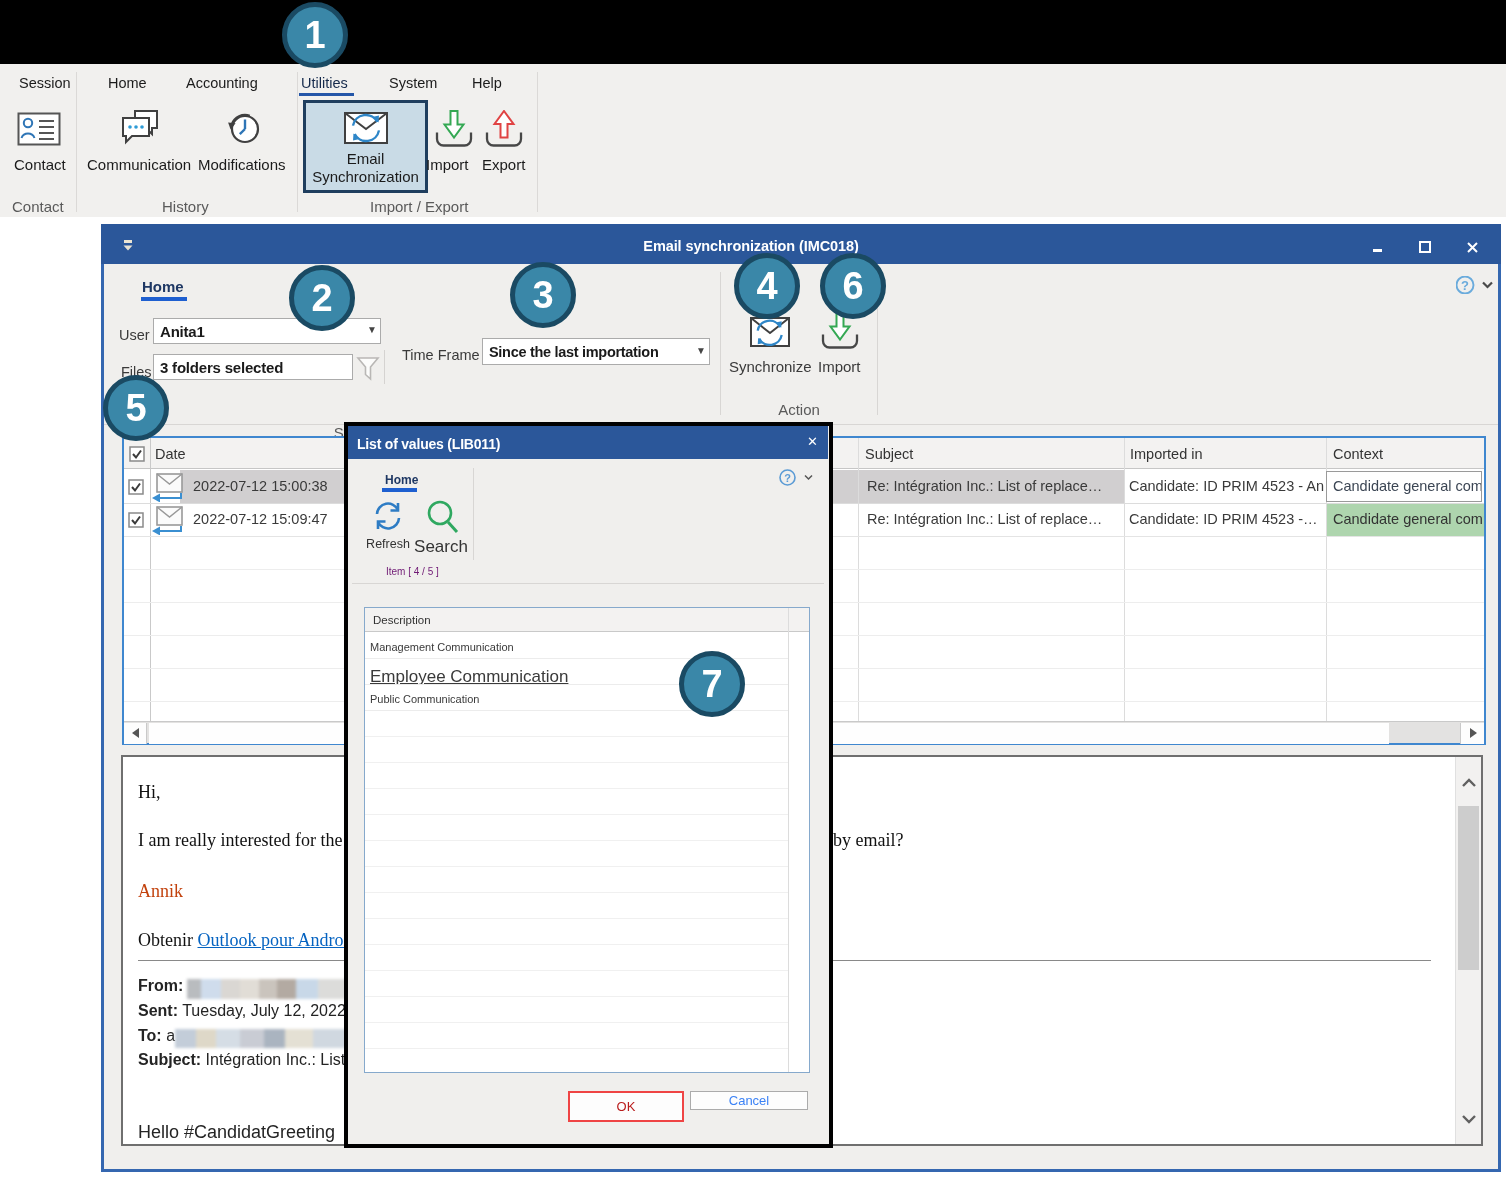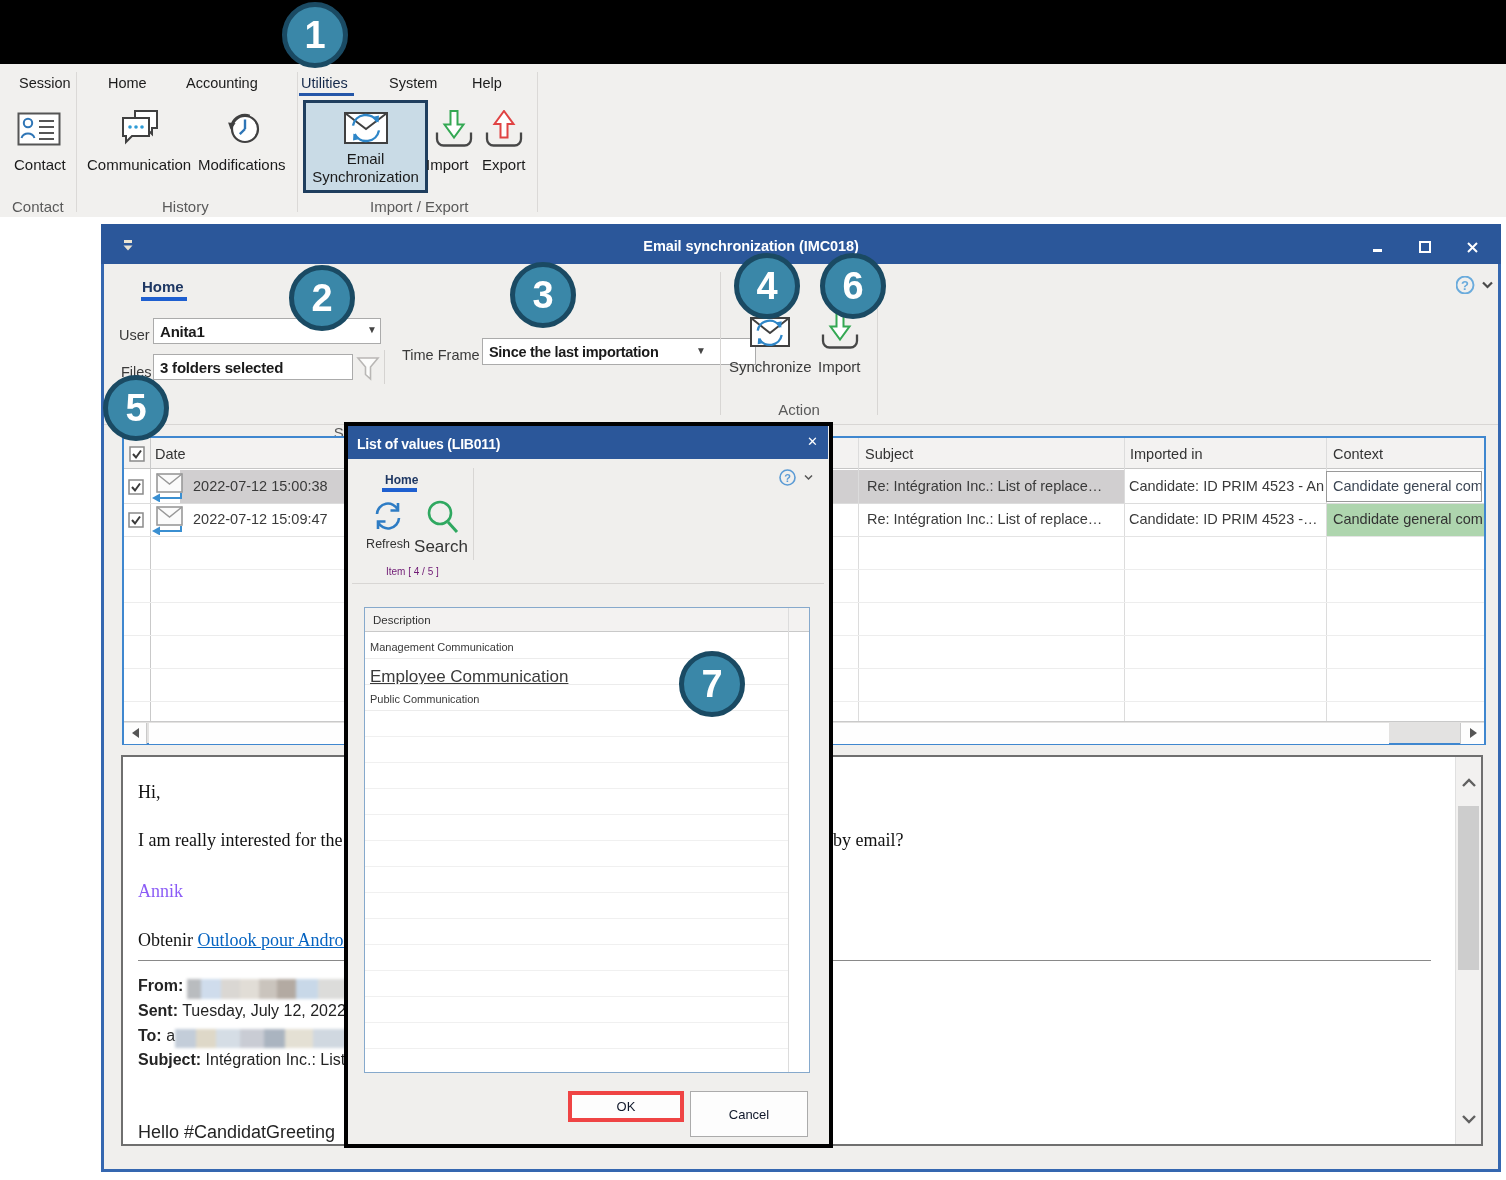--- a/index.html
+++ b/index.html
@@ -135,21 +135,21 @@
   <div class="ab" style="left:153px;top:354px;width:200px;height:26px;background:#fff;border:1px solid #ababab;">
     <span class="ab" style="left:6px;top:4px;font-size:15px;letter-spacing:-0.2px;font-weight:bold;color:#1a1a1a;">3 folders selected</span>
   </div>
   <div class="ab" style="left:356px;top:356px;">
     <svg width="24" height="26" viewBox="0 0 24 26">
       <path d="M2 2 h20 l-7.5 9 v12 l-5 -4.5 v-7.5 z" fill="#fcfcfb" stroke="#b9b7b5" stroke-width="1.6"></path>
     </svg>
   </div>
   <div class="ab" style="left:384px;top:350px;width:1px;height:34px;background:#d5d3d1;"></div>
   <div class="ab" style="left:402px;top:347px;font-size:14.5px;color:#3a3a3a;">Time Frame</div>
-  <div class="ab" style="left:482px;top:338px;width:274px;height:27px;background:#fff;border:1px solid #ababab;">
+  <div class="ab" style="left:482px;top:338px;width:228px;height:27px;background:#fff;border:1px solid #ababab;">
     <span class="ab" style="left:6px;top:5px;font-size:14.5px;letter-spacing:-0.3px;font-weight:bold;color:#1a1a1a;">Since the last importation</span>
     <span class="ab" style="left:213px;top:6px;font-size:10px;color:#444;">▼</span>
   </div>
   <div class="ab" style="left:720px;top:272px;width:1px;height:143px;background:#d8d6d4;"></div>
   <div class="ab" style="left:877px;top:272px;width:1px;height:143px;background:#d8d6d4;"></div>
   <div class="ab" style="left:750px;top:317px;" id="ic-sync2">
     <svg width="40" height="30" viewBox="0 0 40 30">
       <rect x="1" y="1" width="38" height="28" fill="#fff" stroke="#404040" stroke-width="2"></rect>
       <path d="M1 1 L20 16 L39 1" fill="none" stroke="#404040" stroke-width="2"></path>
       <path d="M7.7 13.6 A 12 12 0 0 1 30.2 10.2" fill="none" stroke="#2e86c8" stroke-width="2.3"></path>
@@ -243,21 +243,21 @@
       <svg class="ab" style="left:1343px;top:5px;" width="12" height="12" viewBox="0 0 12 12">
           <path d="M3 1 L10 6 L3 11 z" fill="#555"></path>
         </svg>
     </div>
   </div>
 
   <div class="ab" id="emailpane" style="left:121px;top:755px;width:1362px;height:391px;background:#fff;border:2px solid #6f6f6f;">
     <div class="ab" style="left:15px;top:25px;font-family:'Liberation Serif',serif;font-size:18px;color:#111;">Hi,</div>
     <div class="ab" style="left:15px;top:73px;width:690px;overflow:hidden;white-space:nowrap;font-family:'Liberation Serif',serif;font-size:18px;color:#111;">I am really interested for the position, can you please send me the job offer by email?</div>
     <div class="ab" style="left:710px;top:73px;font-family:'Liberation Serif',serif;font-size:18px;color:#111;">by email?</div>
-    <div class="ab" style="left:15px;top:124px;font-family:'Liberation Serif',serif;font-size:18px;color:#8b5cf6;">Annik</div>
+    <div class="ab" style="left:15px;top:124px;font-family:'Liberation Serif',serif;font-size:18px;color:#c2410c;">Annik</div>
     <div class="ab" style="left:15px;top:173px;width:690px;overflow:hidden;white-space:nowrap;font-family:'Liberation Serif',serif;font-size:18px;color:#111;">Obtenir <span style="color:#0563c1;text-decoration:underline;">Outlook pour Android</span></div>
     <div class="ab" style="left:15px;top:203px;width:1293px;height:1px;background:#898989;"></div>
     <div class="ab" style="left:15px;top:220px;font-size:16px;color:#242424;"><b>From:</b></div>
     <div class="ab" style="left:64px;top:222px;width:160px;height:20px;filter:blur(1.4px);background:linear-gradient(90deg,#b9bcbf 0 9%,#cfdcec 9% 21%,#dad7d3 21% 33%,#e1ddd6 33% 45%,#cac4bd 45% 56%,#b3aaa2 56% 68%,#c8d8e8 68% 82%,#dcdcda 82% 100%);"></div>
     <div class="ab" style="left:15px;top:245px;font-size:16px;color:#242424;"><b>Sent:</b> Tuesday, July 12, 2022 3:05 PM</div>
     <div class="ab" style="left:15px;top:270px;font-size:16px;color:#242424;"><b>To:</b> a</div>
     <div class="ab" style="left:52px;top:272px;width:172px;height:19px;filter:blur(1.4px);background:linear-gradient(90deg,#c3cdd9 0 12%,#ded8c8 12% 24%,#d5dde5 24% 38%,#c9ccd4 38% 52%,#aab4c0 52% 64%,#e4e0d4 64% 80%,#d0d8e0 80% 100%);"></div>
     <div class="ab" style="left:15px;top:294px;font-size:16px;color:#242424;"><b>Subject:</b> Intégration Inc.: List of replacement</div>
     <div class="ab" style="left:15px;top:365px;font-size:18px;color:#242424;">Hello #CandidatGreeting</div>
 
@@ -323,22 +323,22 @@
       <div class="ab" style="left:0;top:232px;width:423px;height:1px;background:#f0f0f0;"></div>
       <div class="ab" style="left:0;top:258px;width:423px;height:1px;background:#f0f0f0;"></div>
       <div class="ab" style="left:0;top:284px;width:423px;height:1px;background:#f0f0f0;"></div>
       <div class="ab" style="left:0;top:310px;width:423px;height:1px;background:#f0f0f0;"></div>
       <div class="ab" style="left:0;top:336px;width:423px;height:1px;background:#f0f0f0;"></div>
       <div class="ab" style="left:0;top:362px;width:423px;height:1px;background:#f0f0f0;"></div>
       <div class="ab" style="left:0;top:388px;width:423px;height:1px;background:#f0f0f0;"></div>
       <div class="ab" style="left:0;top:414px;width:423px;height:1px;background:#f0f0f0;"></div>
       <div class="ab" style="left:0;top:440px;width:423px;height:1px;background:#f0f0f0;"></div>
     </div>
-    <div class="ab" style="left:220px;top:665px;width:116px;height:31px;background:#fdfdfd;border:4px solid #ef4444;font-size:13px;color:#0f172a;display:flex;align-items:center;justify-content:center;">OK</div>
-    <div class="ab" style="left:342px;top:665px;width:118px;height:46px;background:#fdfdfd;border:1px solid #ababab;font-size:13px;color:#0f172a;display:flex;align-items:center;justify-content:center;">Cancel</div>
+    <div class="ab" style="left:220px;top:665px;width:116px;height:31px;background:#fdfdfd;border:2px solid #ef4444;font-size:13px;color:#b91c1c;display:flex;align-items:center;justify-content:center;">OK</div>
+    <div class="ab" style="left:342px;top:665px;width:118px;height:19px;background:#fdfdfd;border:1px solid #ababab;font-size:13px;color:#3b82f6;display:flex;align-items:center;justify-content:center;">Cancel</div>
   </div>
 
   <div class="callout" style="left:282px;top:2px;width:66px;height:66px;">1</div>
   <div class="callout" style="left:289px;top:265px;width:66px;height:66px;">2</div>
   <div class="callout" style="left:510px;top:262px;width:66px;height:66px;">3</div>
   <div class="callout" style="left:734px;top:253px;width:66px;height:66px;">4</div>
   <div class="callout" style="left:103px;top:375px;width:66px;height:66px;">5</div>
   <div class="callout" style="left:820px;top:253px;width:66px;height:66px;">6</div>
   <div class="callout" style="left:679px;top:651px;width:66px;height:66px;">7</div>
 </div>

